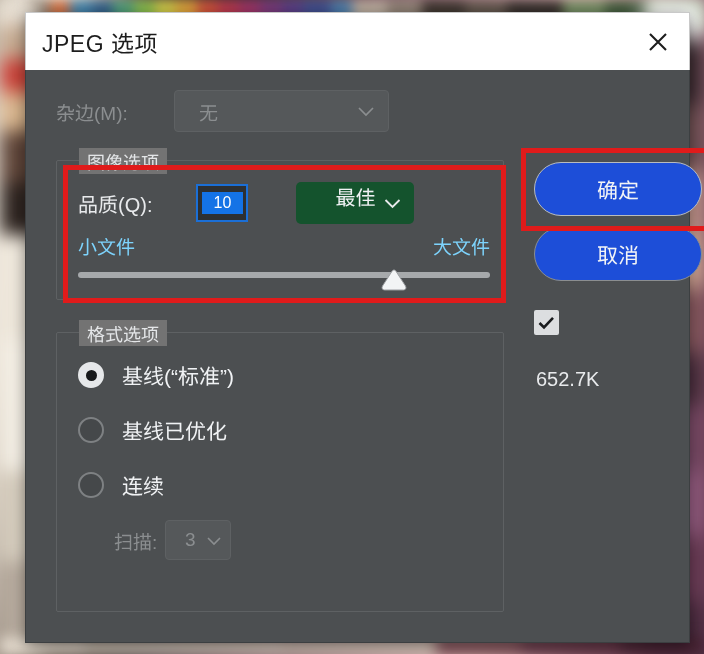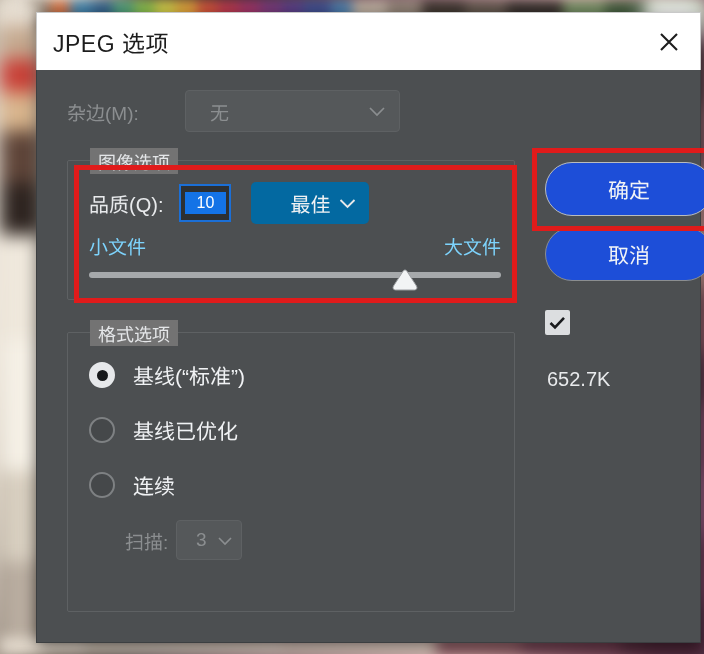--- a/index.html
+++ b/index.html
@@ -66,21 +66,21 @@
     left: 0; right: 0; bottom: 0; height: 16px;
     background: linear-gradient(90deg,
       #e8dfd2 0 12%, #d6ccbd 12% 40%, #cfc3b4 40% 62%, #7a4a52 62% 74%,
       #5d2f40 74% 88%, #44202f 88% 100%);
     filter: blur(7px);
   }
 
   
   .dialog {
     position: absolute;
-    left: 36px;
+    left: 25px;
     top: 12px;
     width: 665px;
     height: 631px;
     box-shadow: 0 3px 14px rgba(0,0,0,0.45);
   }
 
   .titlebar {
     position: relative;
     height: 58px;
     background: #ffffff;
@@ -183,20 +183,21 @@
   #annot-image { left: 37px; top: 95px; width: 443px; height: 138px; }
   #annot-ok { left: 495px; top: 78px; width: 195px; height: 83px; }
 
   
   .quality-row {
     position: absolute;
     left: 52px;
     top: 112px;
     display: flex;
     align-items: center;
+    gap: 28px;
   }
   .quality-label {
     font-size: 20px;
     color: #e8eaec;
     margin-right: 16px;
   }
   .quality-input {
     width: 52px;
     height: 38px;
     background: #2d3032;
@@ -211,25 +212,25 @@
   .quality-input span {
     background: #1473e6;
     color: #ffffff;
     font-size: 16px;
     padding: 1px 12px;
     line-height: 1.25;
   }
   .select-enabled {
     width: 118px;
     height: 42px;
-    background: #0369a1;
+    background: #14532d;
     border-radius: 5px;
     box-sizing: border-box;
     display: flex;
-    align-items: center;
+    align-items: flex-start;
     justify-content: center;
     position: relative;
     color: #f0f2f4;
     font-size: 20px;
     cursor: pointer;
   }
   .select-enabled .chev {
     position: absolute;
     right: 13px;
     top: 50%;

